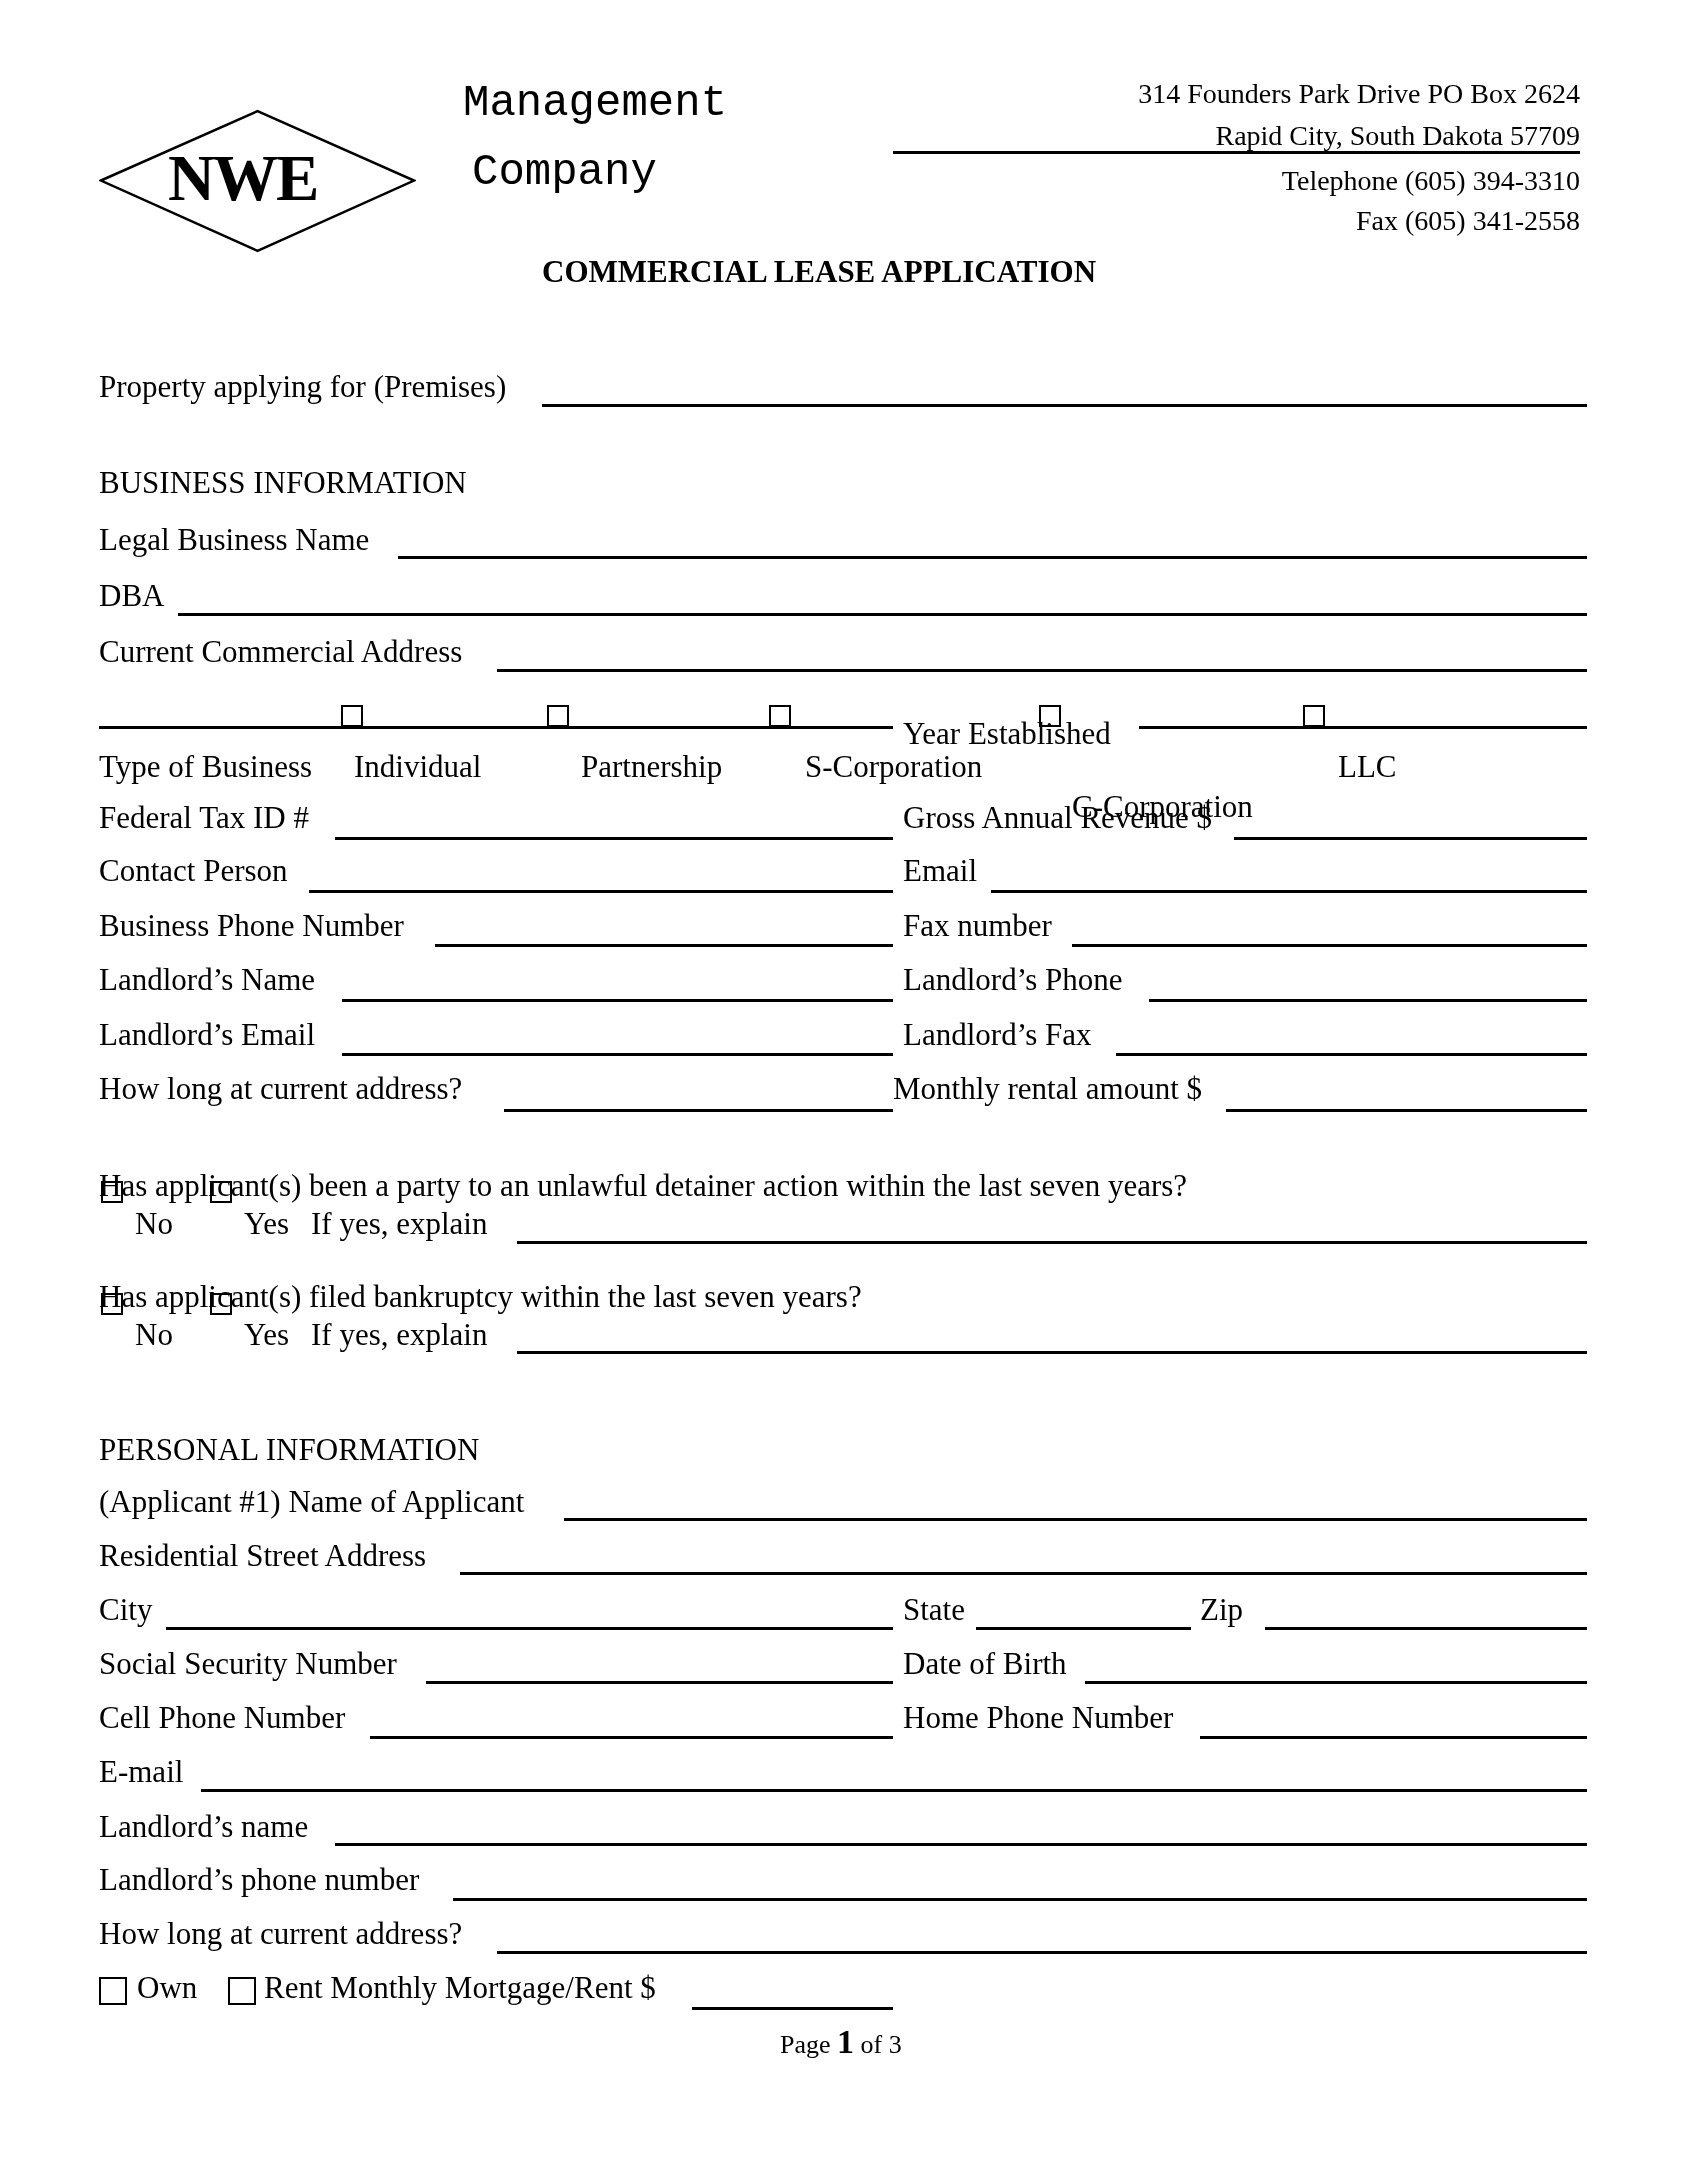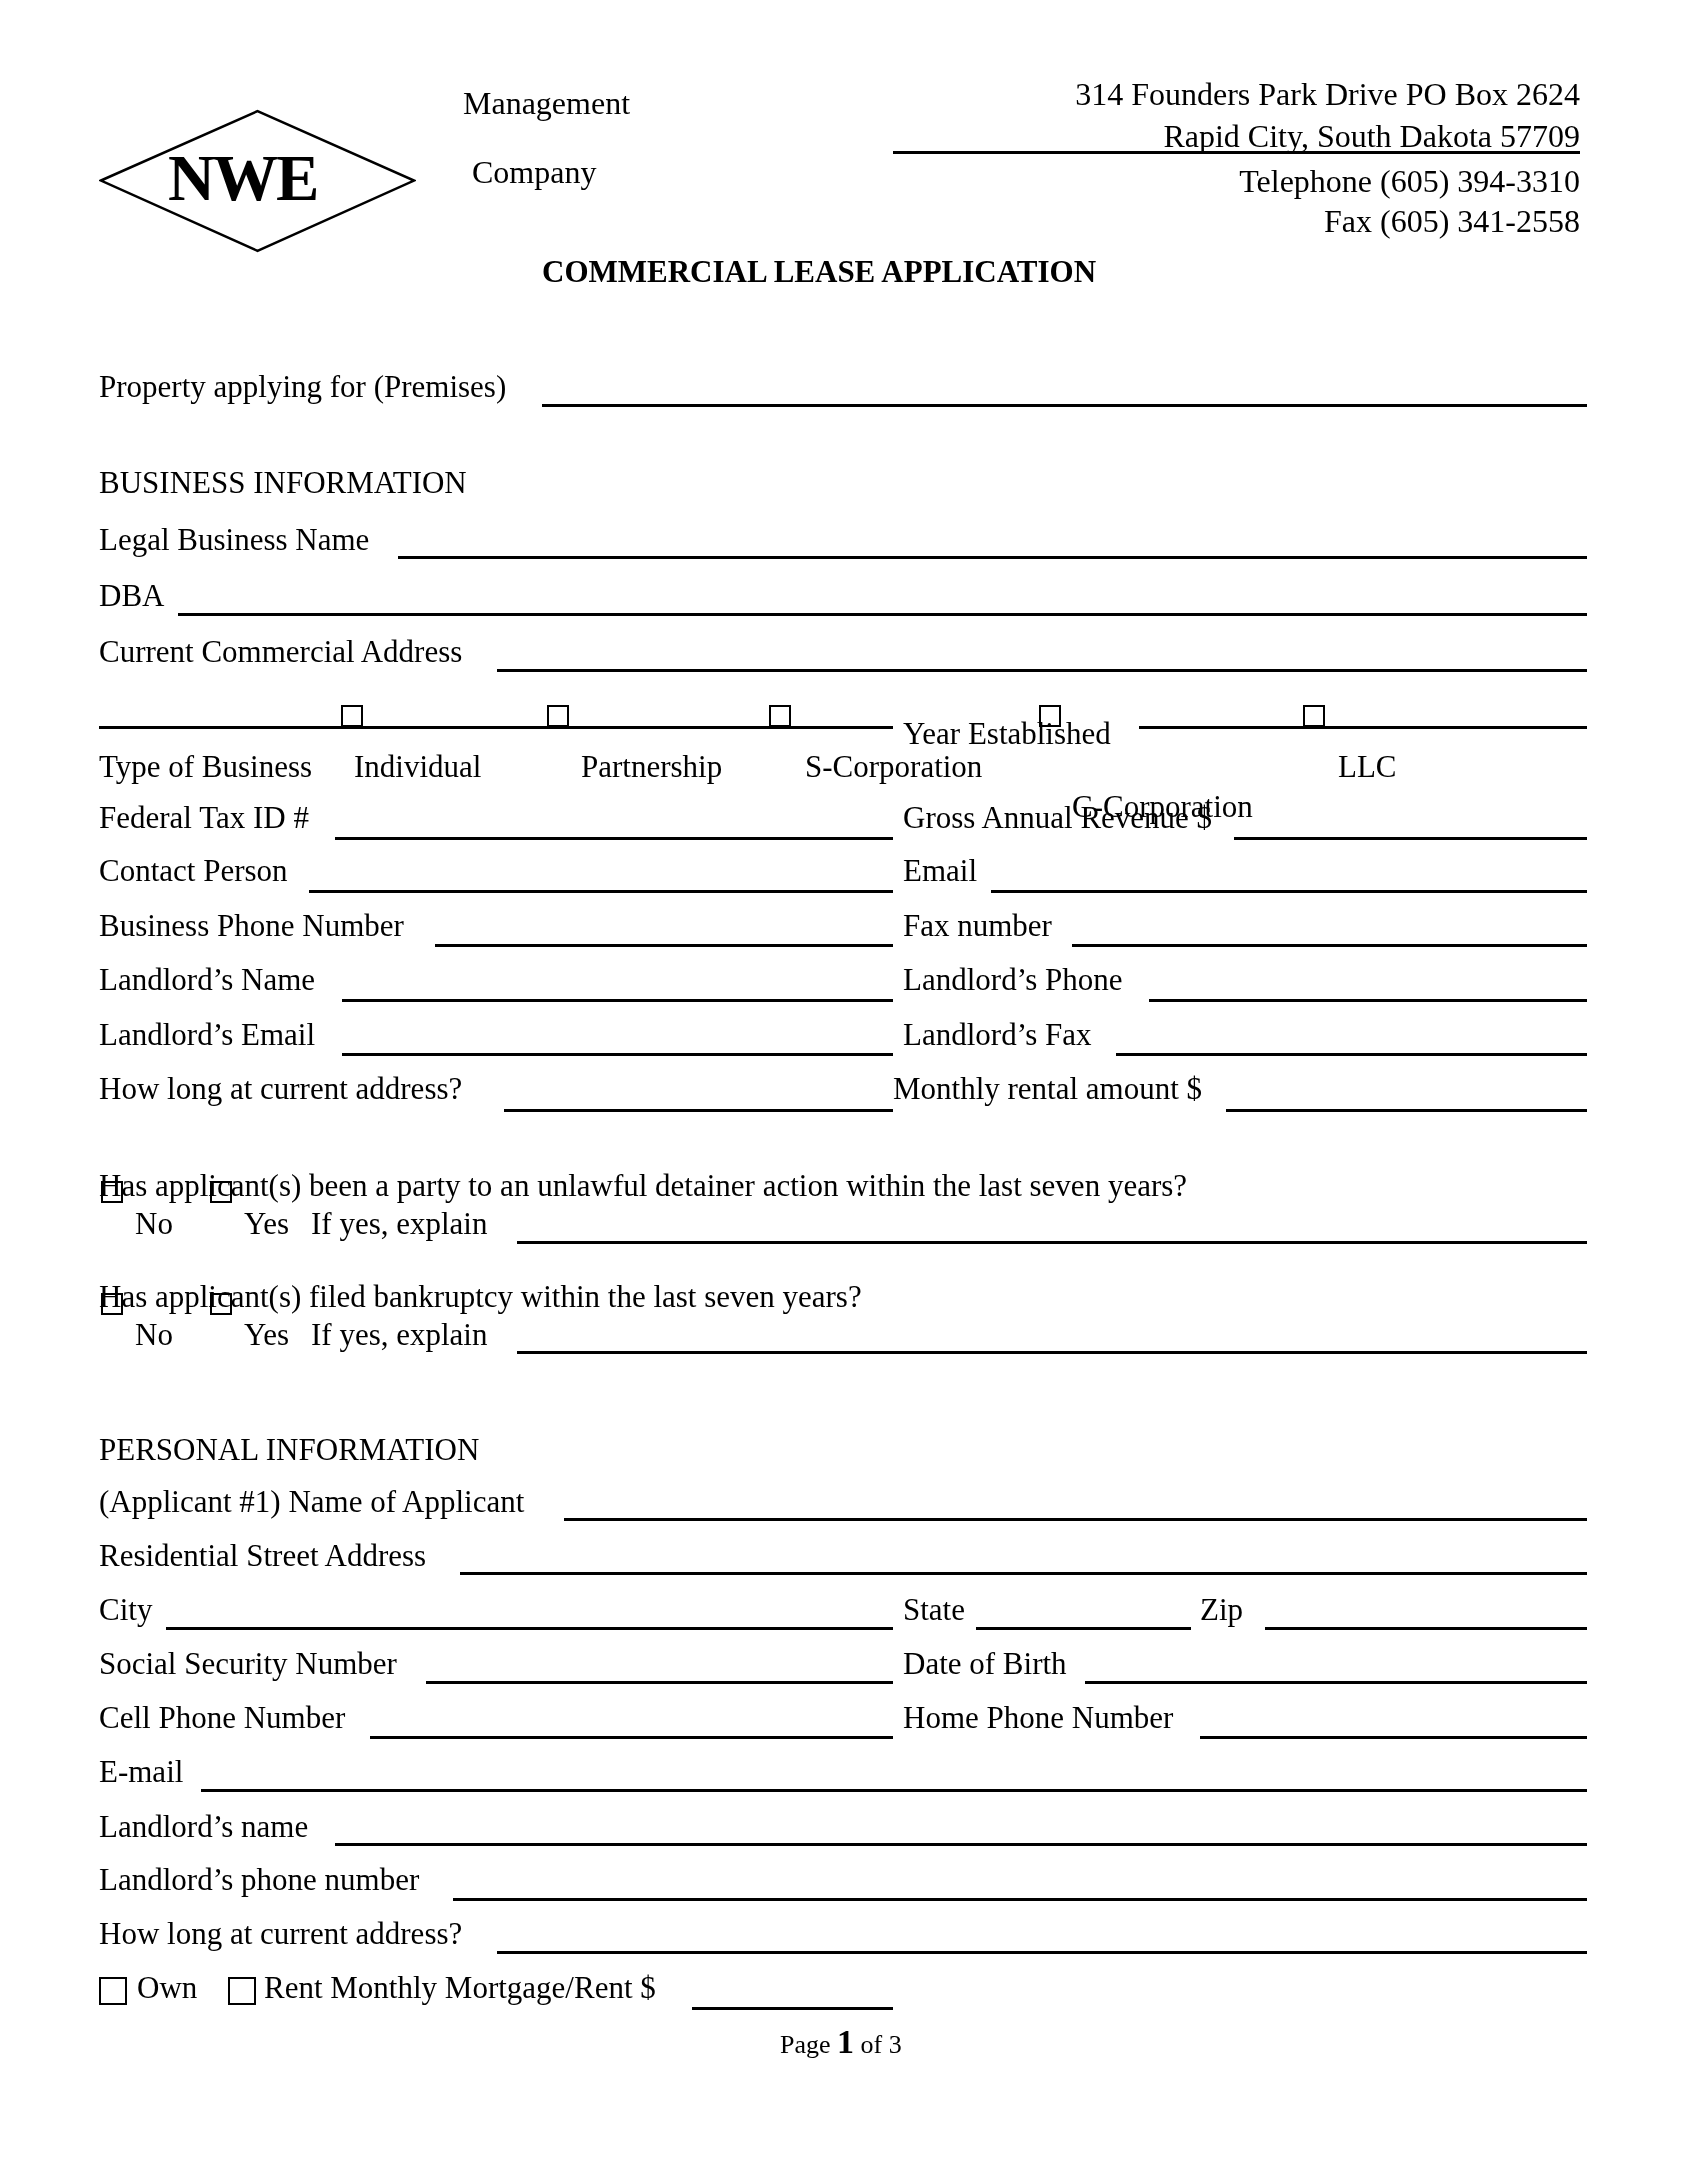--- a/index.html
+++ b/index.html
@@ -3,22 +3,22 @@
 <meta charset="utf-8">
 <style>
   html, body { margin:0; padding:0; background:#fff; }
   body { width:1683px; height:2178px; position:relative; overflow:hidden;
          font-family:"Liberation Serif","DejaVu Serif",serif; color:#000; }
   .abs { position:absolute; white-space:nowrap; }
   .t { font-size:31px; line-height:36px; }
   .line { position:absolute; height:0; border-top:3px solid #000; }
   .cb { position:absolute; width:22px; height:22px; border:2.5px solid #000; box-sizing:border-box; background:transparent; }
   .logo { position:absolute; left:99px; top:109px; width:317px; height:144px; }
-  .brand { font-size:32px; line-height:55px; }
-  .addr { font-size:32px; line-height:34px; text-align:right; }
+  .brand { font-size:44px; line-height:55px;font-family:Liberation Mono, monospace; }
+  .addr { font-size:28px; line-height:34px; text-align:right; }
   .title { font-size:31px; font-weight:bold; }
   .page { font-size:26px; }
   .page b { font-size:34px; }
 </style>
 </head>
 <body>
 
 <svg class="logo" viewBox="0 0 320 145">
   <polygon points="2,72 160,2 318,72 160,143" fill="none" stroke="#000" stroke-width="2.5"></polygon>
 </svg>

